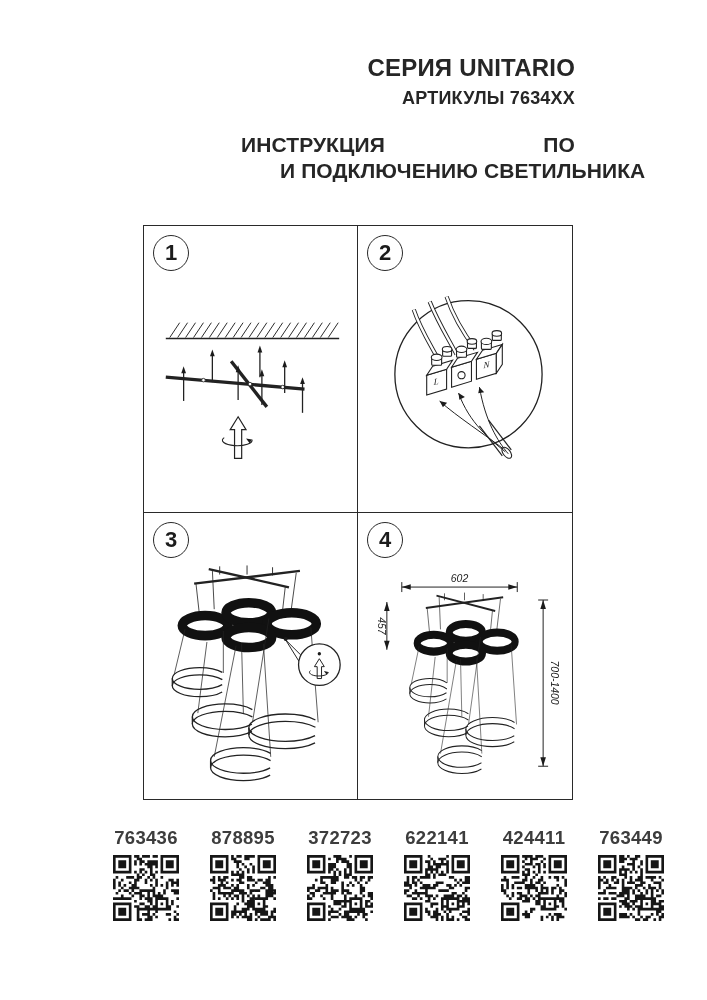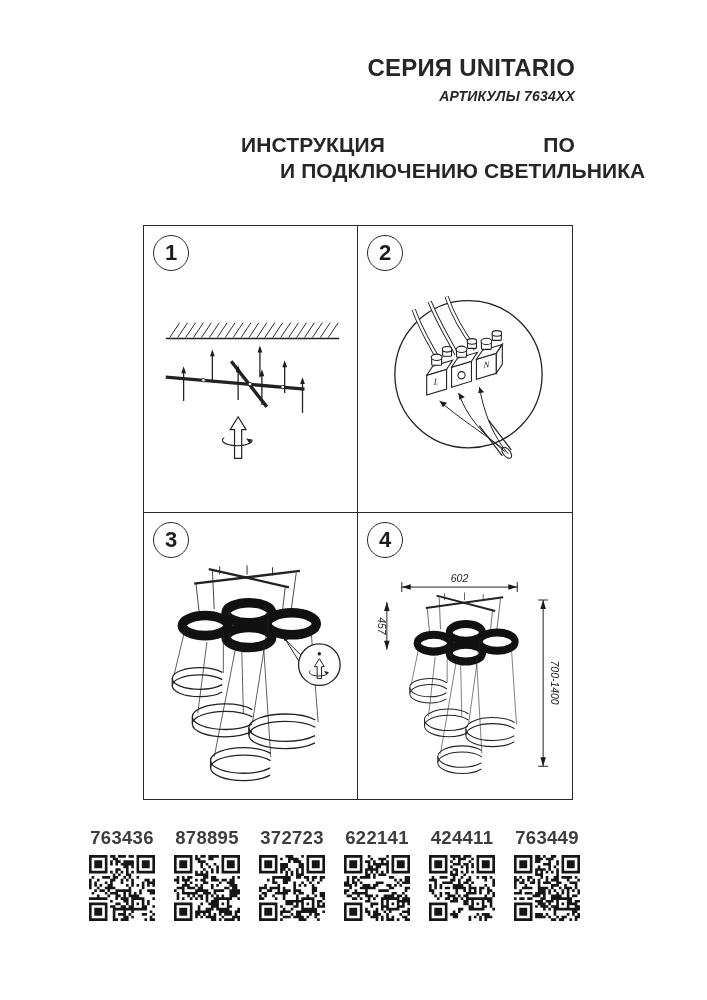--- a/index.html
+++ b/index.html
@@ -3,21 +3,21 @@
 <meta charset="utf-8">
 <style>
   html,body{margin:0;padding:0;background:#ffffff;}
   body{
     position:relative;width:707px;height:1000px;overflow:hidden;
     font-family:"Liberation Sans","DejaVu Sans",sans-serif;color:#1f1f1f;
   }
   
   .brand{position:absolute;top:56px;right:132px;text-align:right;line-height:1;}
   .brand .series{font-size:24px;font-weight:700;letter-spacing:.2px;color:#262626;}
-  .brand .articles{font-size:14px;font-weight:700;margin-top:9px;letter-spacing:.2px;color:#262626;font-style:italic;}
+  .brand .articles{font-size:18px;font-weight:700;margin-top:9px;letter-spacing:.2px;color:#262626;}
   .doc-title{position:absolute;top:132px;right:132px;width:334px;color:#262626;}
   .doc-title .line{
     font-size:21px;font-weight:700;line-height:1.22;letter-spacing:.1px;
     text-align:justify;text-align-last:justify;white-space:nowrap;
     display:flex;justify-content:space-between;gap:47px;
   }
   .doc-title .line span{display:inline-block;}
   
   .grid{
     position:absolute;left:143px;top:225px;width:430px;height:575px;
@@ -34,21 +34,21 @@
   }
   .panel svg.fig{position:absolute;left:0;top:0;width:100%;height:100%;}
   .ln{stroke:#222;fill:none;}
   .ink{fill:#1b1b1b;}
   .wt{fill:#fff;stroke:#222;}
   text.dim{font-family:"Liberation Sans",sans-serif;font-size:10.5px;font-style:italic;fill:#1c1c1c;}
   text.term{font-family:"Liberation Serif","DejaVu Serif",serif;font-size:9px;font-style:italic;fill:#1c1c1c;}
   
   .articles-row{
     position:absolute;left:0;top:829px;width:707px;box-sizing:border-box;
-    padding-left:84px;display:flex;gap:9px;
+    padding-left:108px;display:flex;gap:21px;
   }
   .article{width:76px;display:flex;flex-direction:column;align-items:center;}
   .article .num{font-size:18.5px;font-weight:700;color:#3d3d3d;letter-spacing:.3px;line-height:1;}
   .article svg.qr{width:66px;height:66px;margin-top:7px;}
 </style>
 </head>
 <body>
 
 <svg width="0" height="0" style="position:absolute" aria-hidden="true">
   <defs>

